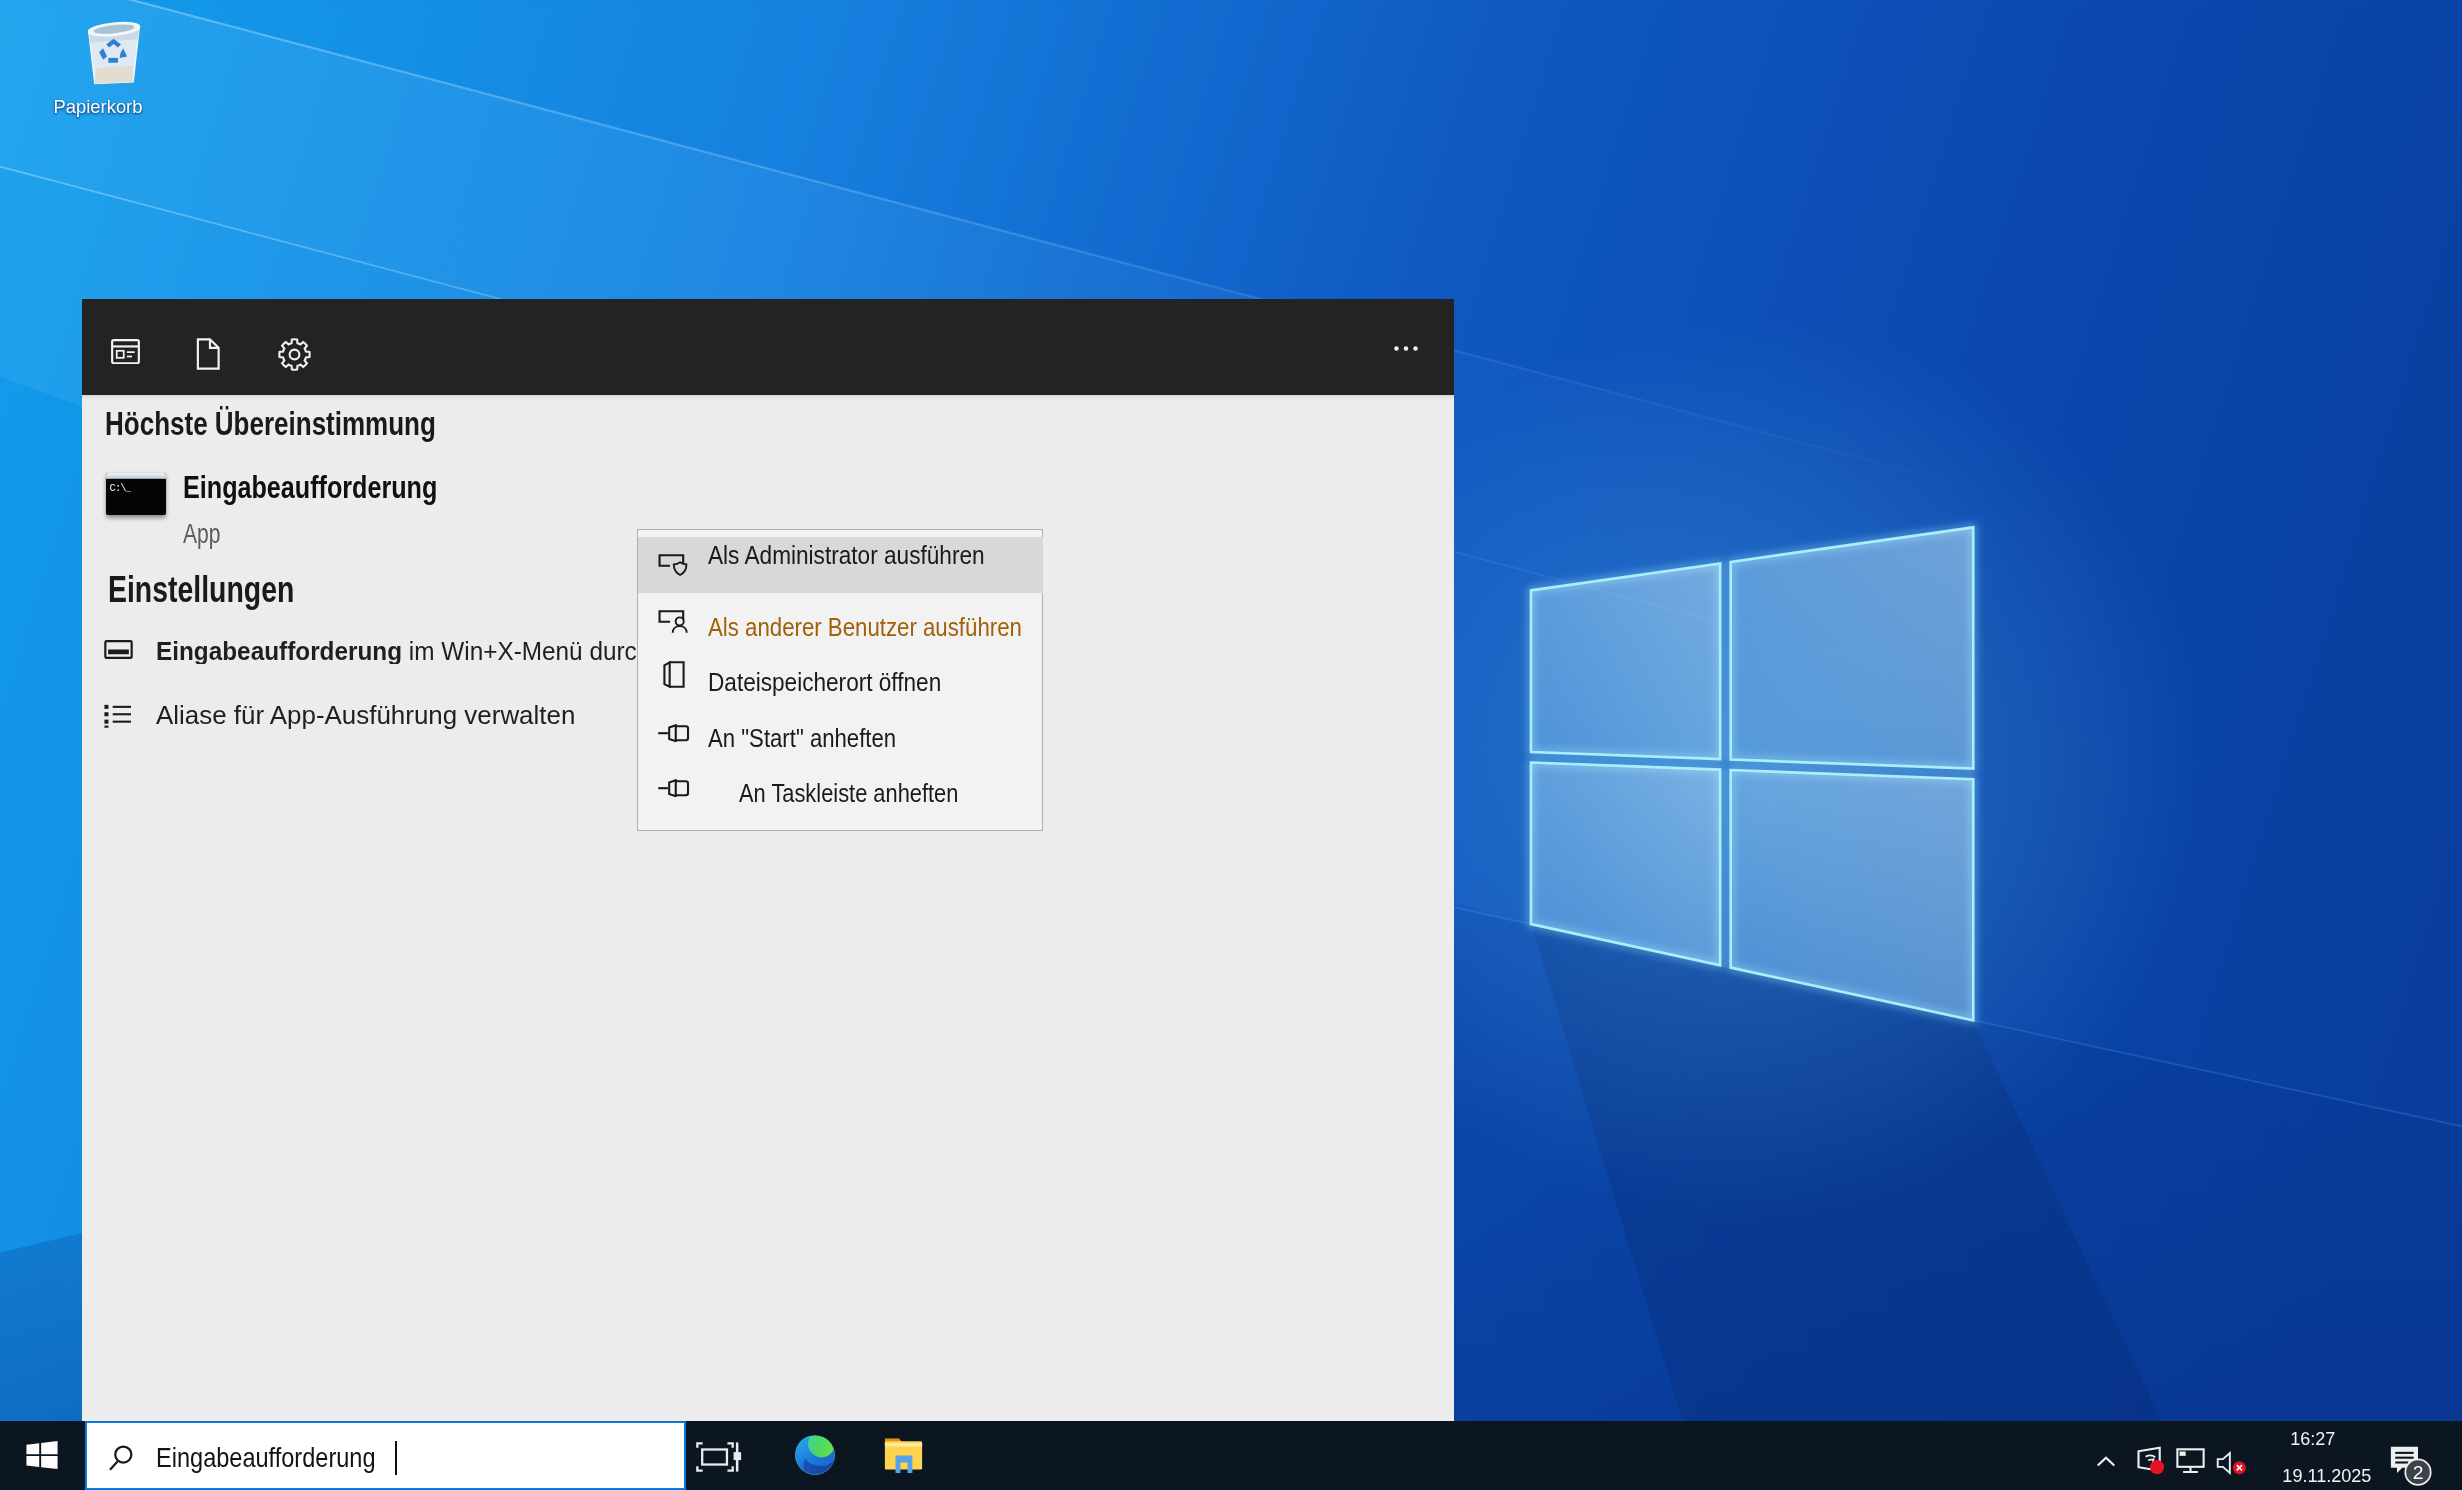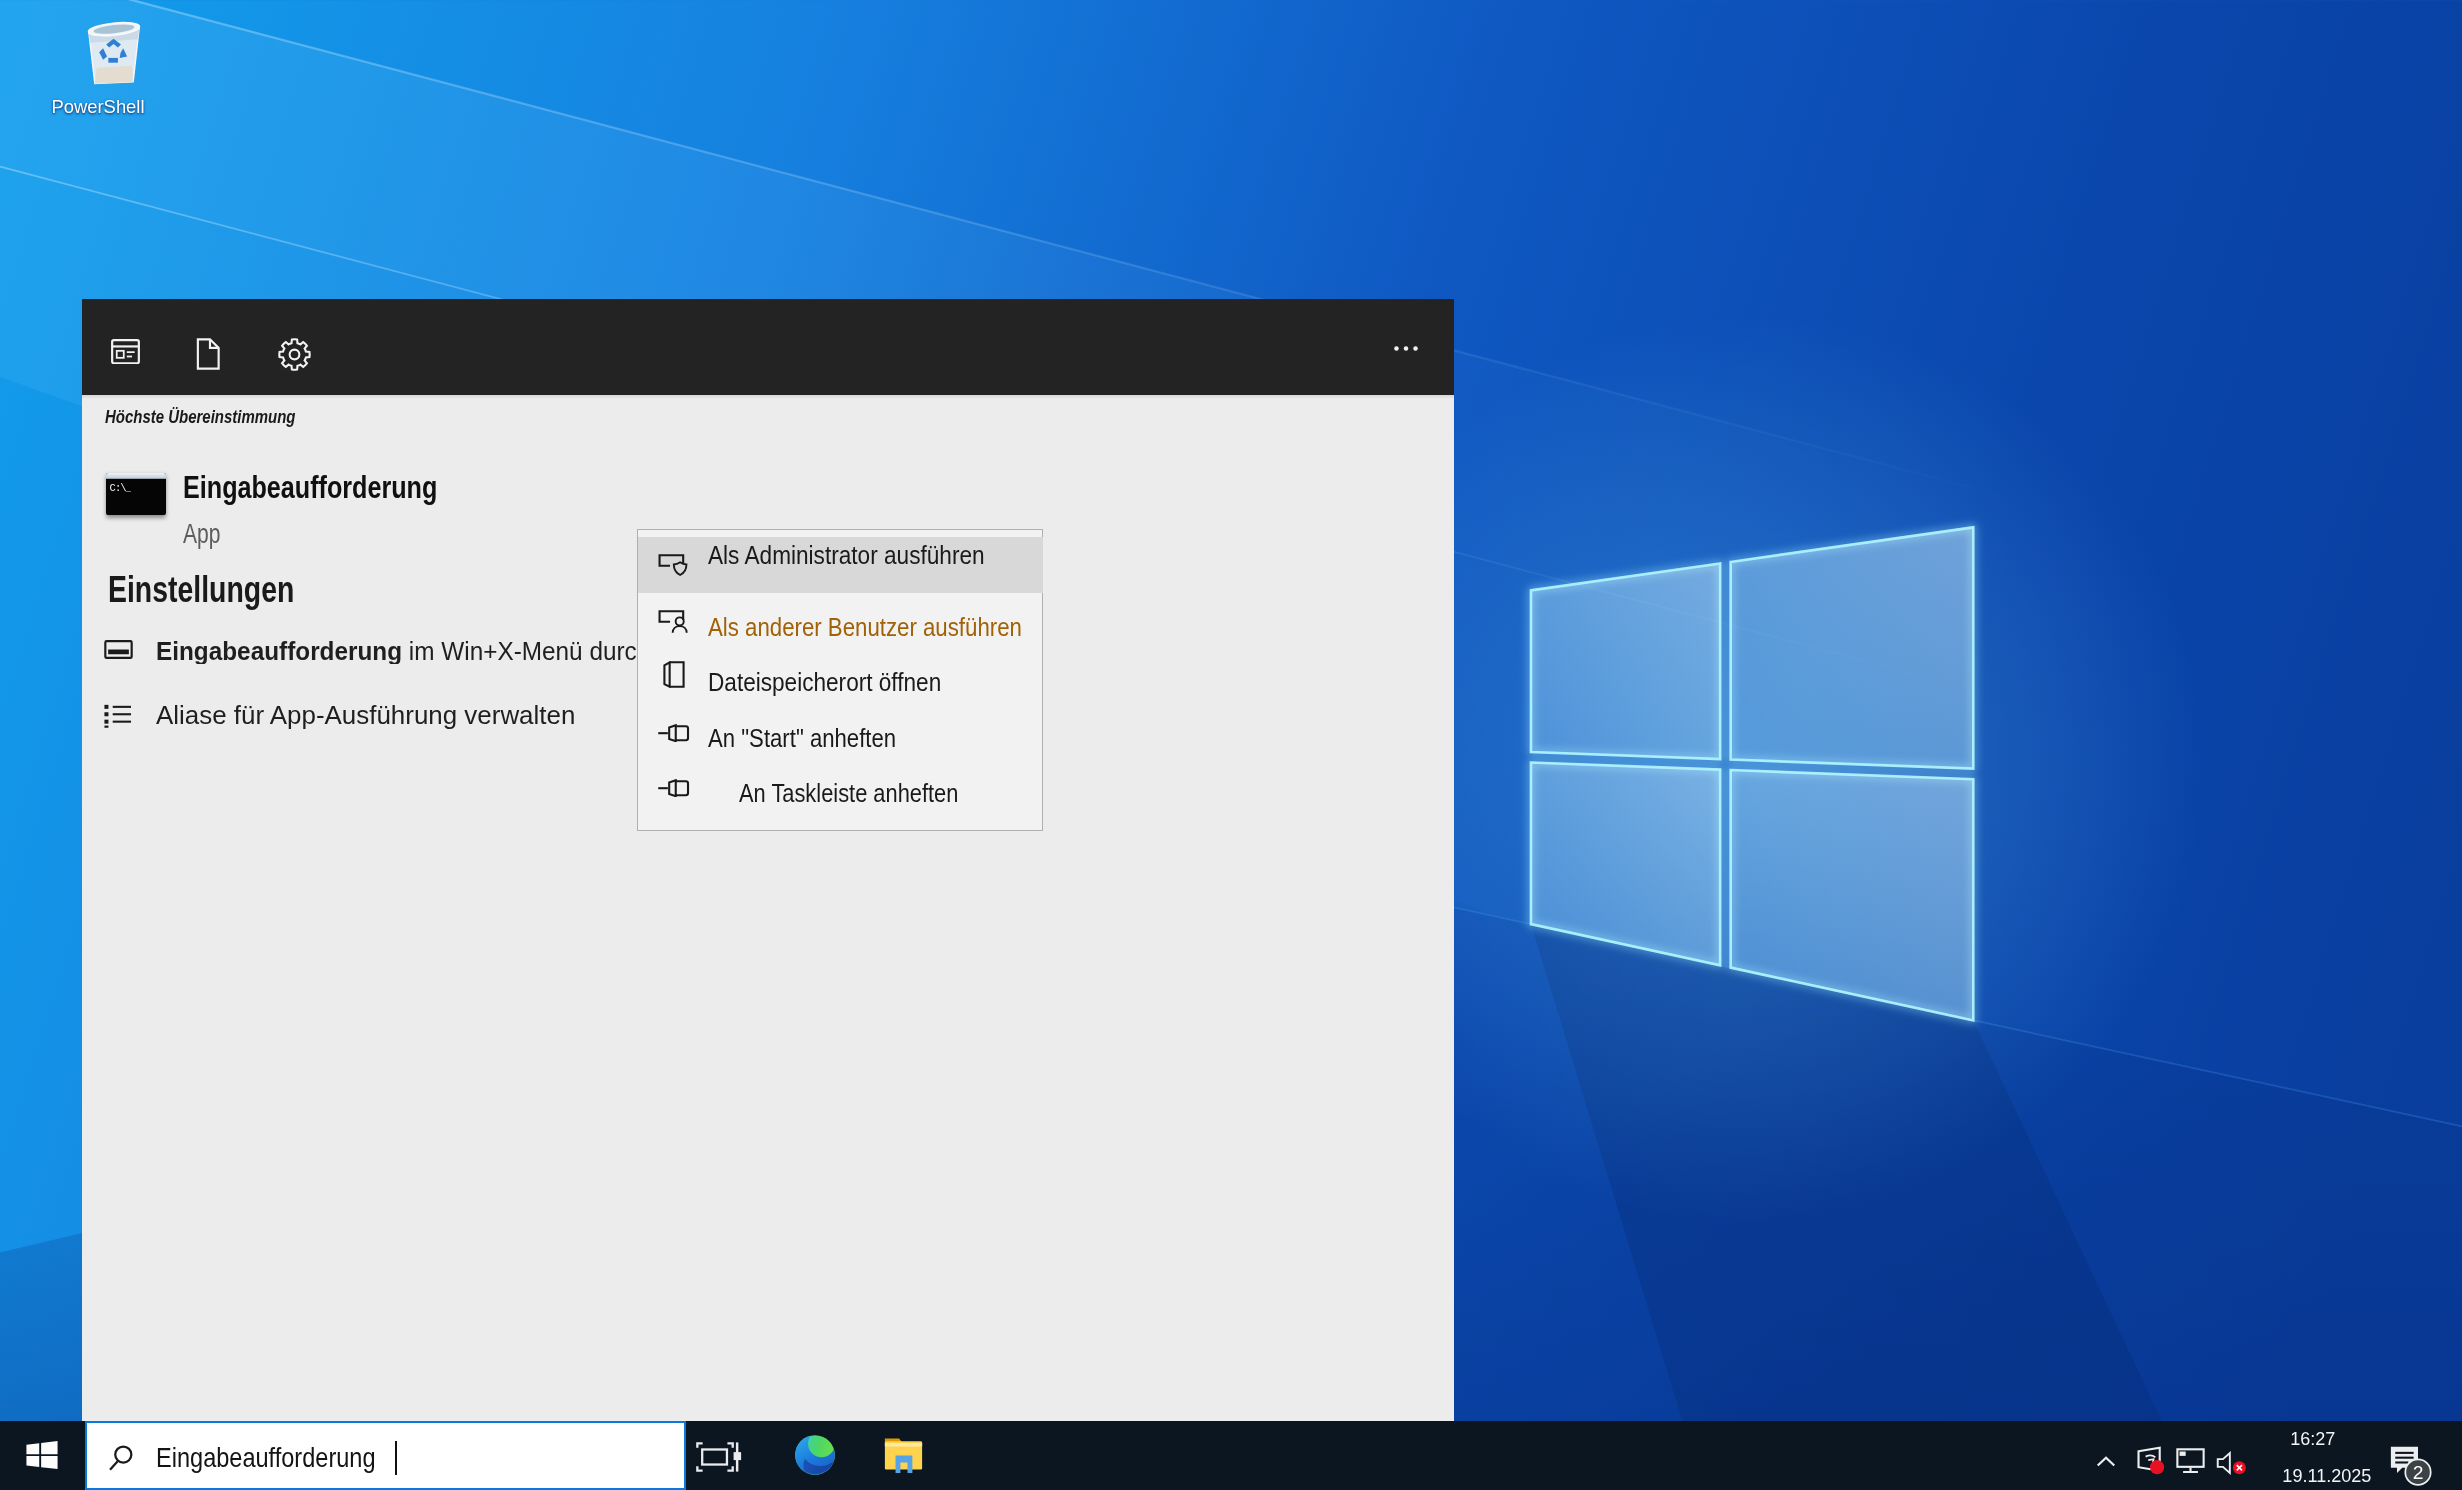--- a/index.html
+++ b/index.html
@@ -90,21 +90,21 @@
       <ellipse cx="39" cy="19.5" rx="23.5" ry="4.8" fill="#a9c2d4" transform="rotate(-6 39 19.5)"></ellipse>
       <polygon points="19,64 59.5,61.5 61,80 17,82" fill="#e4dacc" opacity="0.92"></polygon>
       <g fill="#2f7fd2">
         <path d="M30 37 l8.5 -6.5 8.5 6.5 -3.5 3.5 -5 -4 -5 4 z"></path>
         <path d="M26.5 41.5 l4.5 9.5 -4.5 3.5 -4.5 -8.5 z"></path>
         <path d="M49.5 41.5 l4.5 9.5 -8.5 1.5 1 -5.5 z"></path>
         <path d="M32.5 52.5 h11 v5.5 h-11 z"></path>
       </g>
     </g>
   </svg>
-  <div class="tx" style="left:0;top:86px;width:130px;text-align:center;color:#fff;font-size:18.4px;text-shadow:0 0.9px 2.6px rgba(0,0,60,0.85);">PowerShell</div>
+  <div class="tx" style="left:0;top:86px;width:130px;text-align:center;color:#fff;font-size:18.4px;text-shadow:0 0.9px 2.6px rgba(0,0,60,0.85);">Papierkorb</div>
 </div>
 
 <div class="abs" style="left:82px;top:299px;width:1372px;height:1123px;background:#ececec;">
 
   <div class="abs" style="left:0;top:0;width:1372px;height:96px;background:#232323;"></div>
   <div class="abs" style="left:0;top:96px;width:1372px;height:3.5px;background:linear-gradient(#d6d6d6,#ececec);"></div>
   <svg class="abs" style="left:29px;top:40px;" width="29" height="25.4" viewBox="0 0 33 29">
     <rect x="1.25" y="1.25" width="30.5" height="26.5" rx="2" fill="none" stroke="#f2f2f2" stroke-width="2.5"></rect>
     <line x1="2" y1="8.5" x2="31" y2="8.5" stroke="#f2f2f2" stroke-width="2.5"></line>
     <rect x="6.5" y="13.5" width="8" height="8" fill="none" stroke="#f2f2f2" stroke-width="2"></rect>
@@ -118,21 +118,21 @@
   <svg class="abs" style="left:196px;top:39px;" width="33" height="33" viewBox="0 0 38 38">
     <path d="M36.23 15.96 A17.5 17.5 0 0 1 36.23 22.04 L32.07 22.39 A13.5 13.5 0 0 1 30.64 25.84 L33.34 29.04 A17.5 17.5 0 0 1 29.04 33.34 L25.84 30.64 A13.5 13.5 0 0 1 22.39 32.07 L22.04 36.23 A17.5 17.5 0 0 1 15.96 36.23 L15.61 32.07 A13.5 13.5 0 0 1 12.16 30.64 L8.96 33.34 A17.5 17.5 0 0 1 4.66 29.04 L7.36 25.84 A13.5 13.5 0 0 1 5.93 22.39 L1.77 22.04 A17.5 17.5 0 0 1 1.77 15.96 L5.93 15.61 A13.5 13.5 0 0 1 7.36 12.16 L4.66 8.96 A17.5 17.5 0 0 1 8.96 4.66 L12.16 7.36 A13.5 13.5 0 0 1 15.61 5.93 L15.96 1.77 A17.5 17.5 0 0 1 22.04 1.77 L22.39 5.93 A13.5 13.5 0 0 1 25.84 7.36 L29.04 4.66 A17.5 17.5 0 0 1 33.34 8.96 L30.64 12.16 A13.5 13.5 0 0 1 32.07 15.61 L36.23 15.96 Z" fill="none" stroke="#f2f2f2" stroke-width="2.4"></path>
     <circle cx="19" cy="19" r="5.6" fill="none" stroke="#f2f2f2" stroke-width="2.4"></circle>
   </svg>
   <svg class="abs" style="left:1311px;top:46px;" width="26" height="7" viewBox="0 0 30 8">
     <circle cx="4" cy="4" r="2.6" fill="#f2f2f2"></circle>
     <circle cx="15" cy="4" r="2.6" fill="#f2f2f2"></circle>
     <circle cx="26" cy="4" r="2.6" fill="#f2f2f2"></circle>
   </svg>
 
-  <div class="tx" style="left:23px;top:108px;font-size:19px;font-weight:700;color:#1a1a1a;font-style:italic;"><span style="transform:scaleX(0.788);">Höchste Übereinstimmung</span></div>
+  <div class="tx" style="left:23px;top:108px;font-size:33px;font-weight:700;color:#1a1a1a;"><span style="transform:scaleX(0.788);">Höchste Übereinstimmung</span></div>
 
   <div class="abs" style="left:24px;top:174px;width:60px;height:42px;background:#050505;border-radius:2.6px;box-shadow:0 2.6px 4.4px rgba(0,0,0,0.4);overflow:hidden;">
     <div style="height:6.1px;background:linear-gradient(#f2f5f8,#c6cfd8);border-bottom:0.9px solid #9aa4ae;"></div>
     <div style="color:#f5f5f5;font-size:10.5px;font-family:'Liberation Mono',monospace;margin:2.6px 0 0 3.5px;letter-spacing:-0.9px;">C:\<span style="font-size:8.8px;">_</span></div>
   </div>
   <div class="tx" style="left:101px;top:172px;font-size:32px;font-weight:700;color:#101010;"><span style="transform:scaleX(0.786);">Eingabeaufforderung</span></div>
   <div class="tx" style="left:101px;top:222px;font-size:27px;color:#5c5c5c;"><span style="transform:scaleX(0.78);">App</span></div>
 
   <div class="tx" style="left:14px;top:272px;font-size:37px;font-weight:700;color:#1a1a1a;margin-left:12px;"><span style="transform:scaleX(0.768);">Einstellungen</span></div>
 

